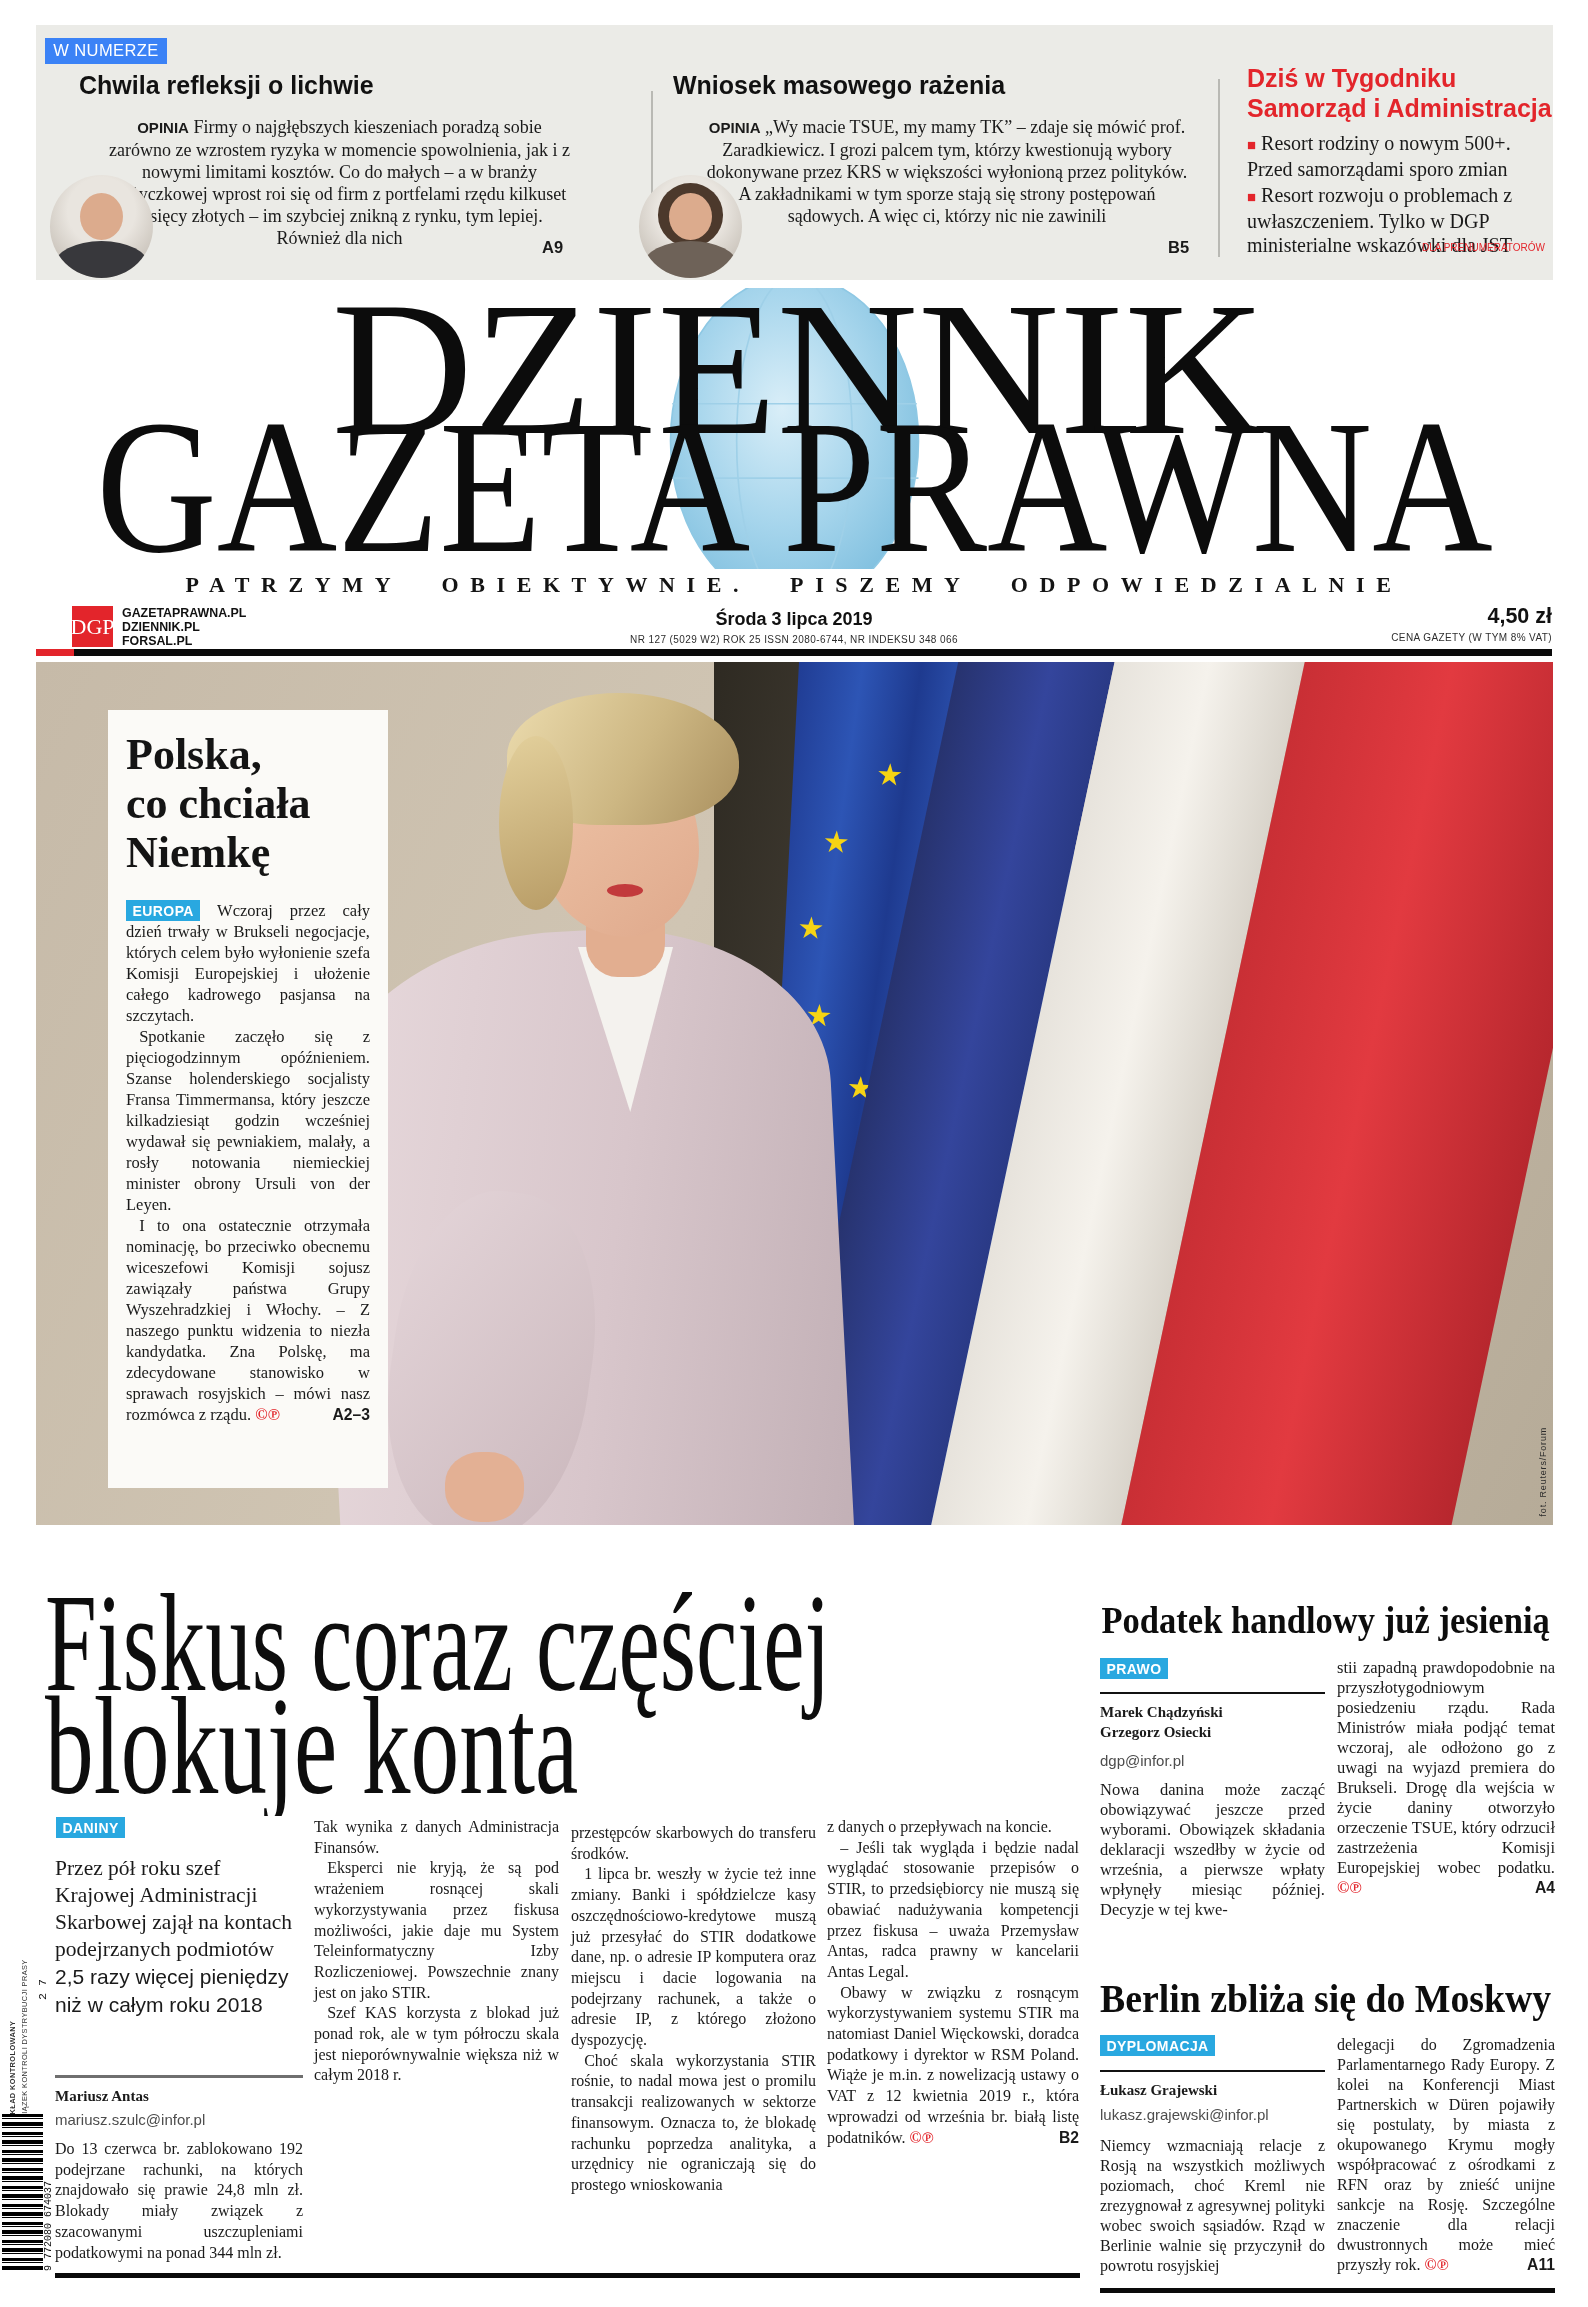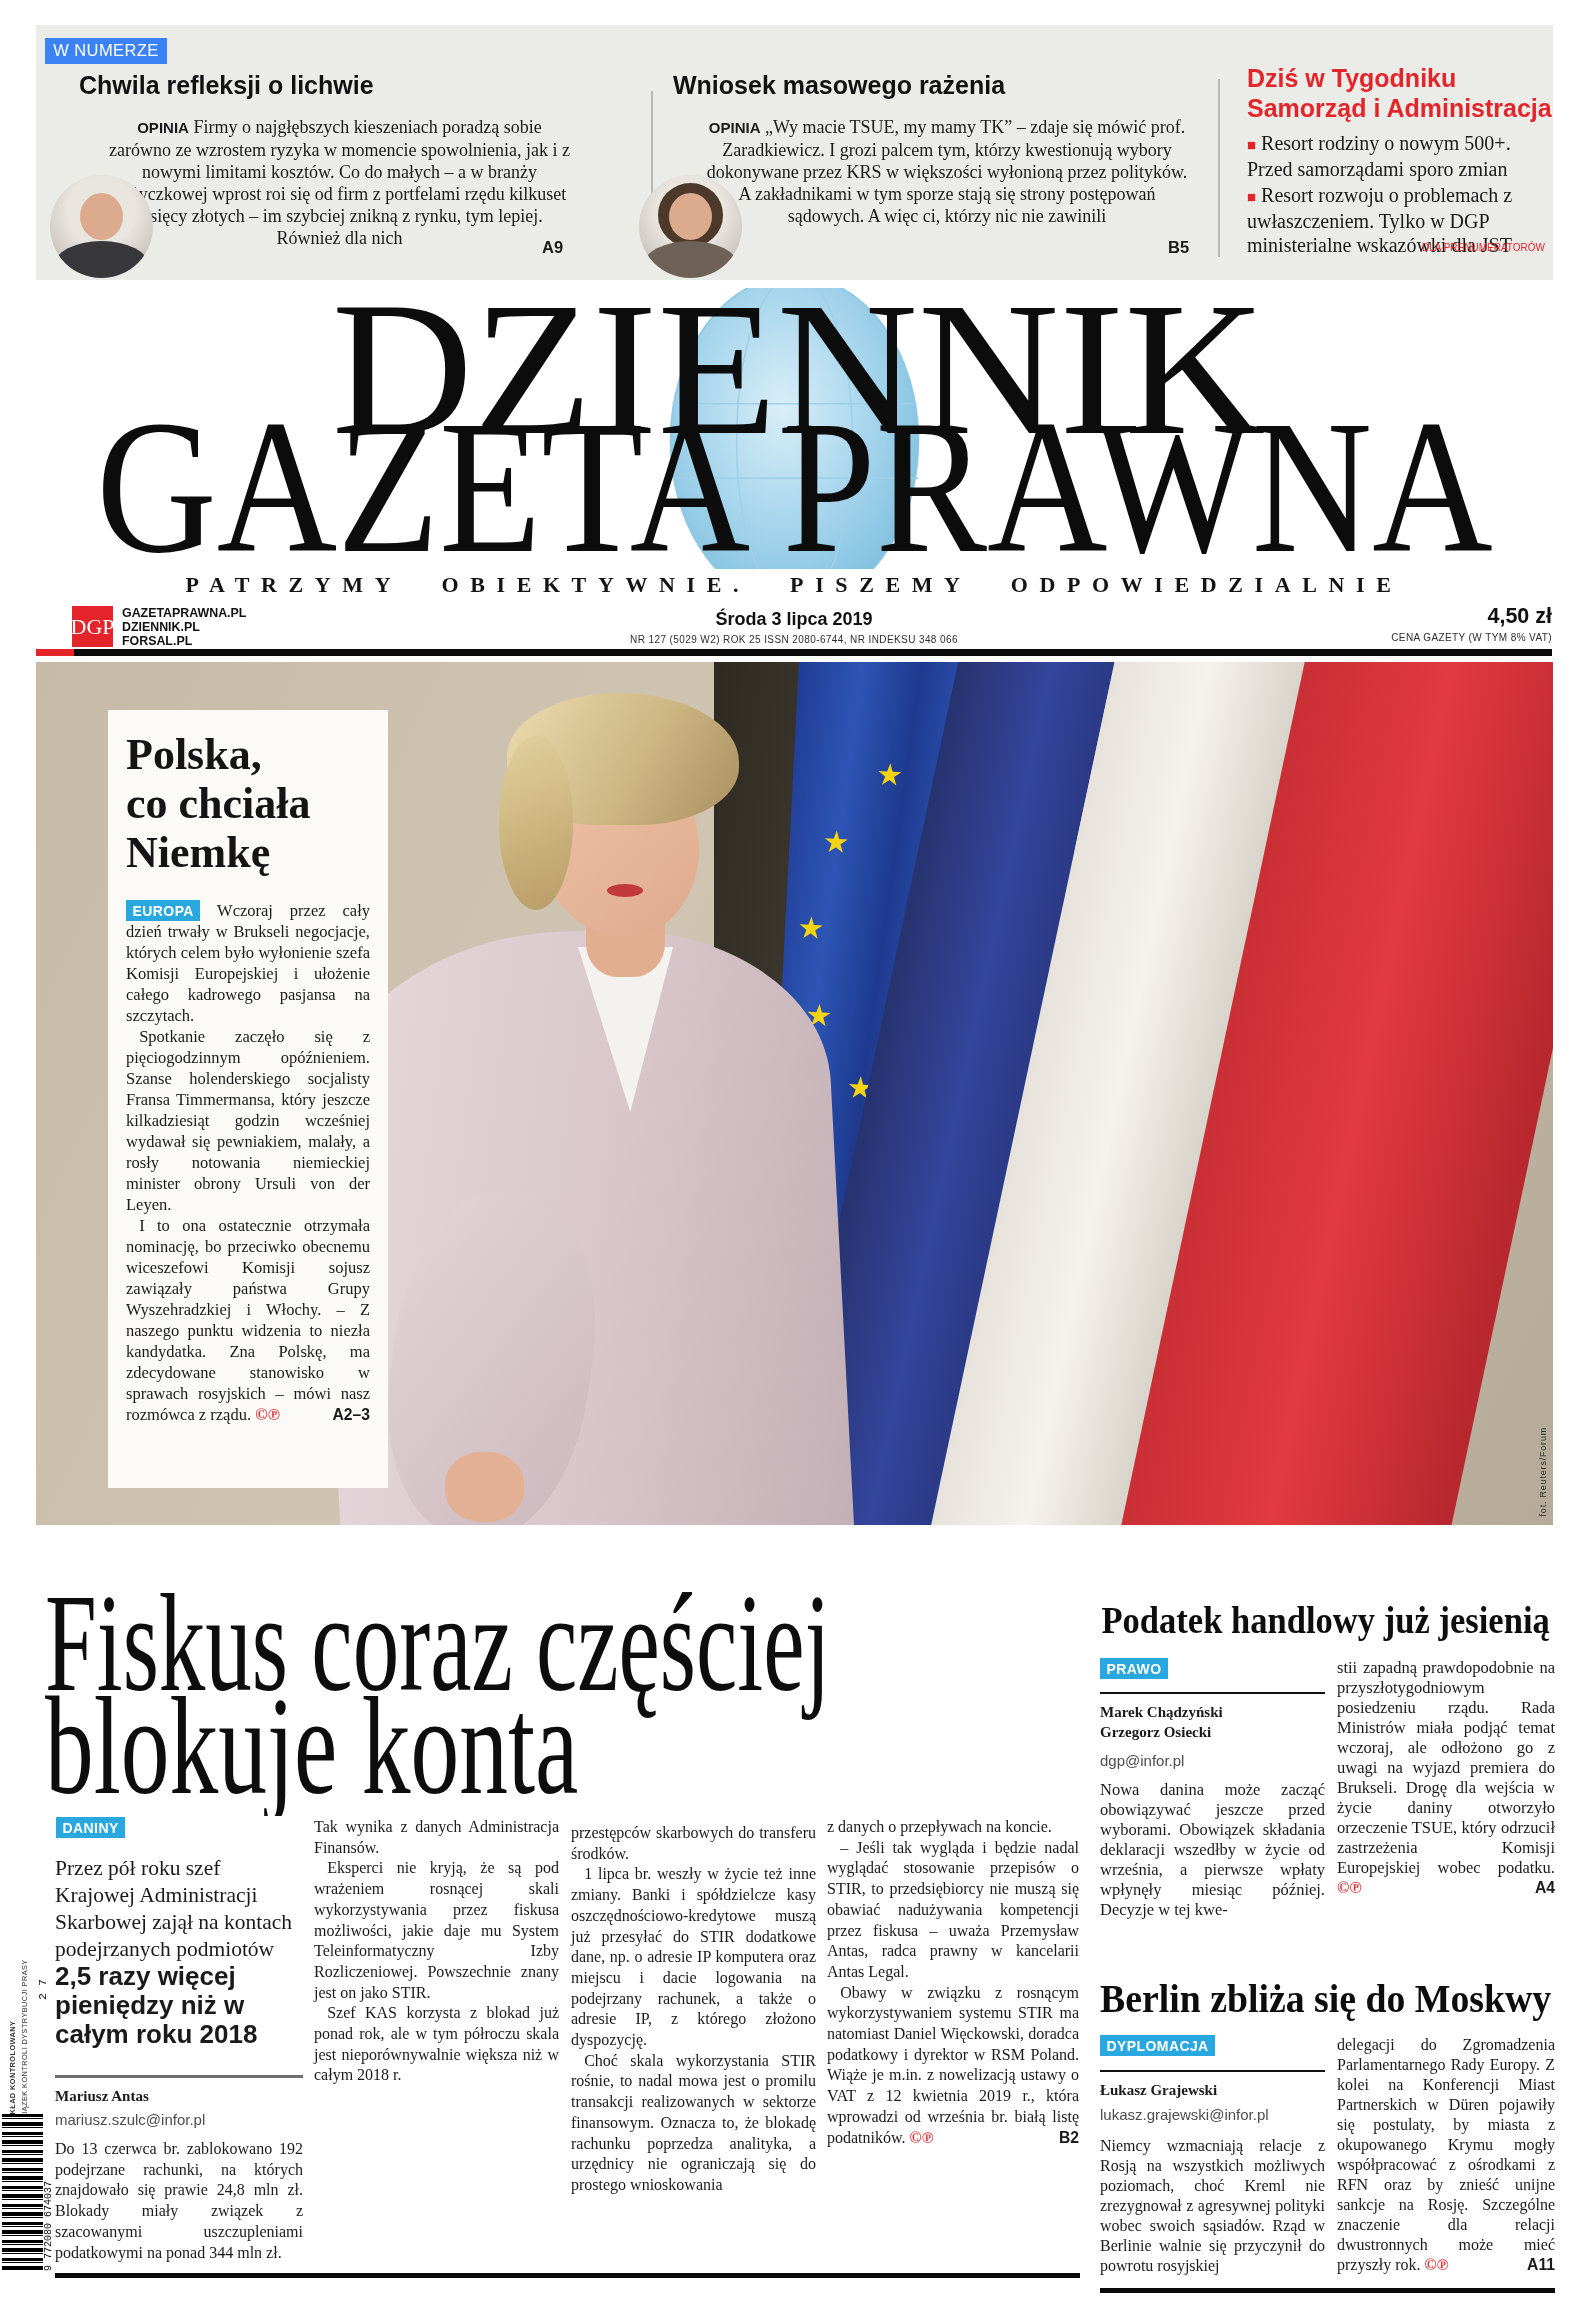--- a/index.html
+++ b/index.html
@@ -182,21 +182,21 @@
 
   <svg class="abs" style="left:45px;top:1568px;" width="835" height="248" viewBox="0 0 1010 300">
     <text x="0" y="148" textLength="950" lengthAdjust="spacingAndGlyphs" font-family="Liberation Serif, serif" font-size="170" fill="#0d0d0d">Fiskus coraz częściej</text>
     <text x="0" y="272" textLength="645" lengthAdjust="spacingAndGlyphs" font-family="Liberation Serif, serif" font-size="170" fill="#0d0d0d">blokuje konta</text>
   </svg>
 
   <div class="abs" style="left:56px;top:1817px;">
     <span class="tag">DANINY</span>
   </div>
   <div class="abs" style="left:55px;top:1855px;width:248px;font-size:21.5px;line-height:27px;color:#1a1a1a;">
-    <span>Przez pół roku szef Krajowej Administracji Skarbowej zajął na kontach podejrzanych podmiotów </span><span class="sans" style="font-weight:bold;font-size:26px;margin-top:31px;">2,5 razy więcej pieniędzy niż w całym roku 2018</span>
+    <span>Przez pół roku szef Krajowej Administracji Skarbowej zajął na kontach podejrzanych podmiotów </span><span class="sans" style="font-weight:normal;font-size:21px;margin-top:31px;">2,5 razy więcej pieniędzy niż w całym roku 2018</span>
   </div>
   <div class="abs" style="left:55px;top:2075px;width:248px;height:2.5px;background:#6f6f6f;"></div>
   <div class="abs author" style="left:55px;top:2086px;">Mariusz Antas</div>
   <div class="abs email" style="left:55px;top:2111px;">mariusz.szulc@infor.pl</div>
   <div class="abs bodycol" style="left:55px;top:2139px;width:248px;">
     <p>Do 13 czerwca br. zablokowano 192 podejrzane rachunki, na których znajdowało się prawie 24,8 mln zł. Blokady miały związek z szacowanymi uszczupleniami podatkowymi na ponad 344 mln zł.</p>
   </div>
 
   <div class="abs bodycol" style="left:314px;top:1817px;width:245px;">
     <p>Tak wynika z danych Administracja Finansów.</p>

